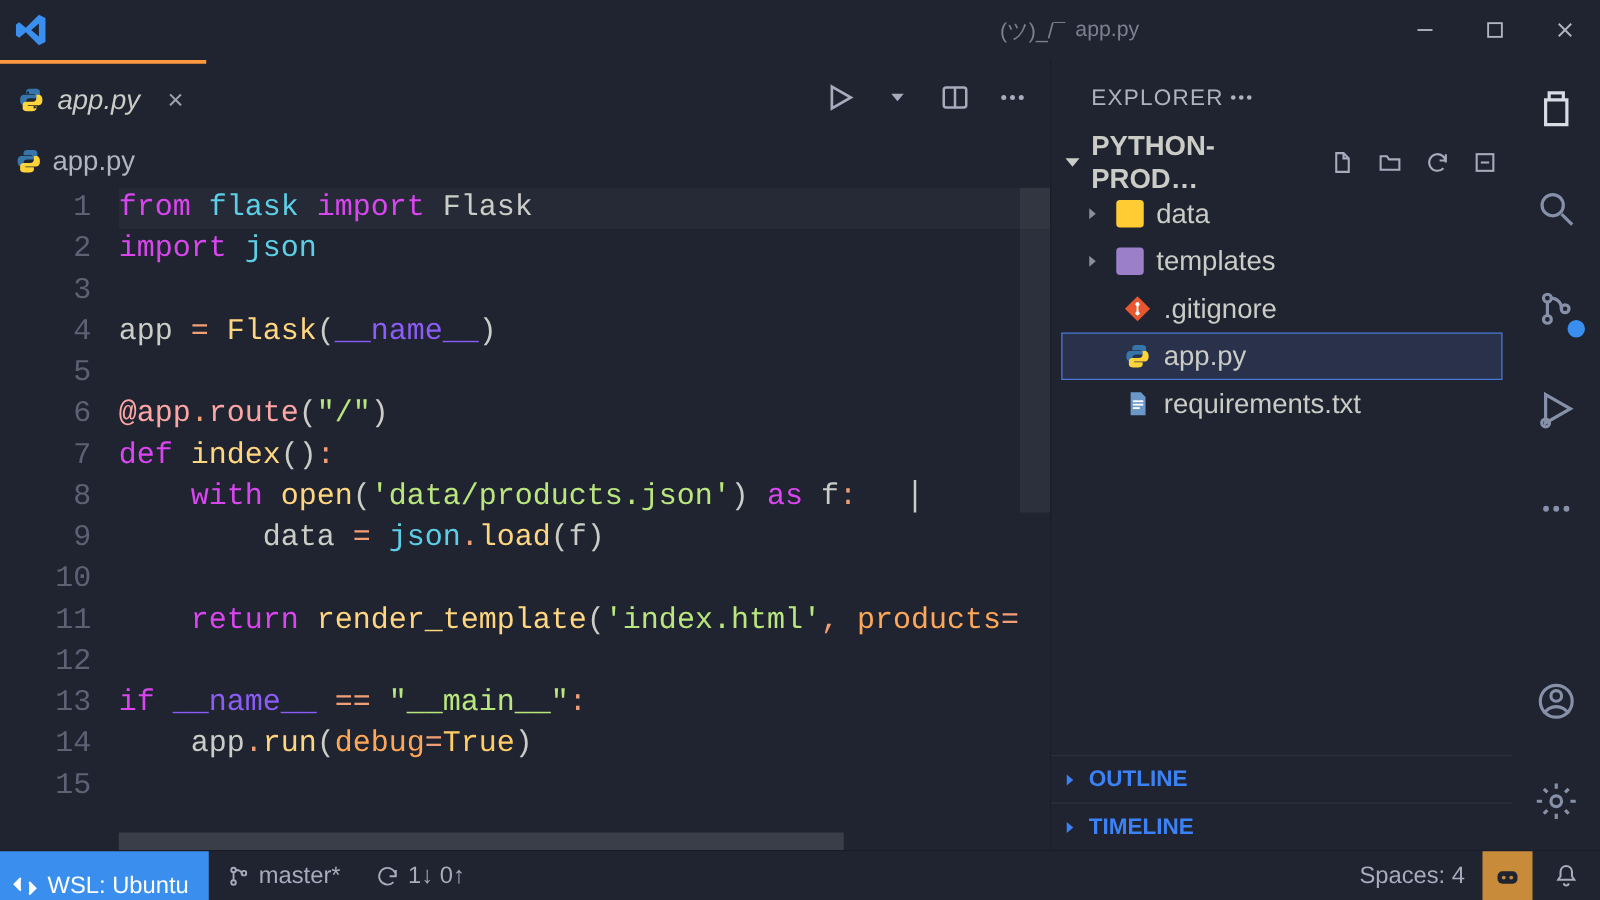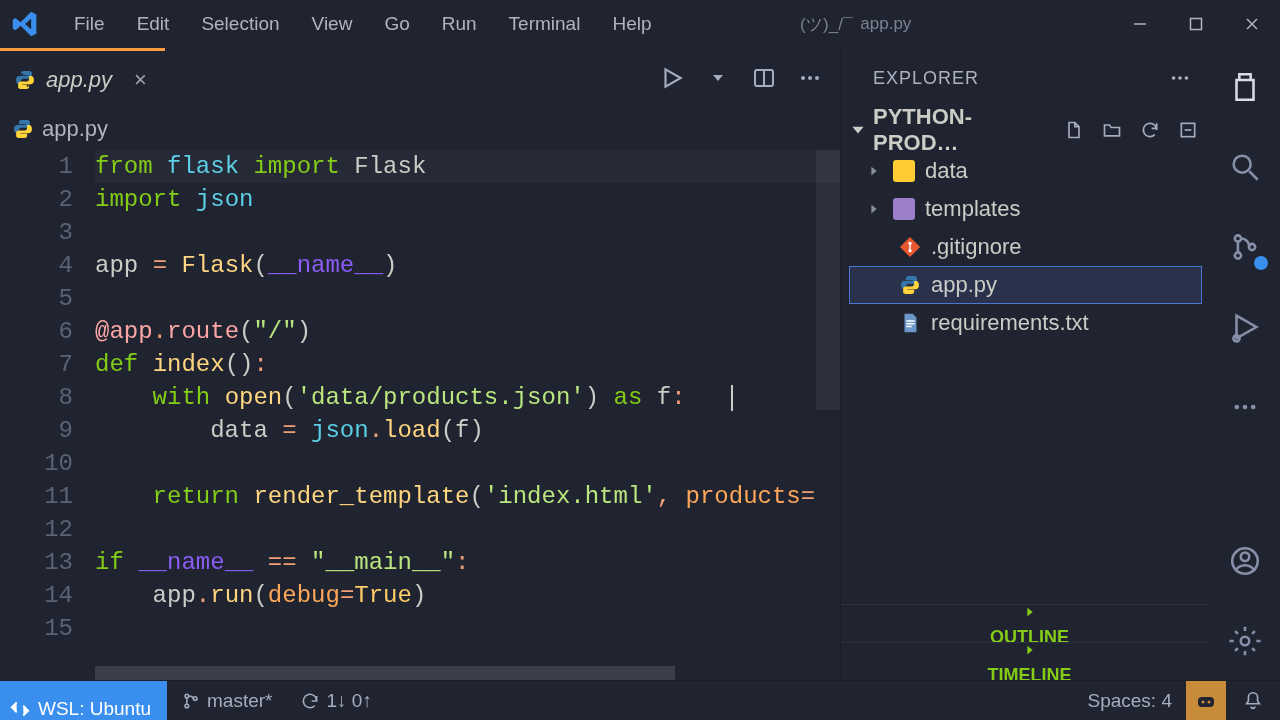--- a/index.html
+++ b/index.html
@@ -130,21 +130,21 @@
 }
 .gutter div { height: 33px; }
 .code-content {
   flex: 1;
   position: relative;
   overflow: hidden;
 }
 .code-line { height: 33px; white-space: pre; }
 .line-highlight { background: rgba(255,255,255,0.03); }
 
-.tok-kw { color: #84cc16; margin-top: 12px; }
+.tok-kw { color: #d946ef; margin-top: 12px; }
 .tok-mod { color: #5ccfe6; }
 .tok-id { color: #cbccc6; }
 .tok-op { color: #f29e74; }
 .tok-par { color: #cbccc6; }
 .tok-fn { color: #ffd580; }
 .tok-str { color: #bae67e; }
 .tok-self { color: #8b5cf6; }
 .tok-const { color: #ffcc66; }
 .tok-decor { color: #fca5a5; }
 .tok-param { color: #ffa759; }
@@ -176,21 +176,20 @@
   width: 370px;
   background: #1f2430;
   border-left: 1px solid #191e28;
   display: flex;
   flex-direction: column;
 }
 .sidebar-title {
   height: 60px;
   display: flex;
   align-items: center;
-  justify-content: space-between;
   padding: 0 16px 0 32px;
   font-size: 18px;
   letter-spacing: 1px;
   color: #aeb2c1;
 }
 .folder-header {
   height: 44px;
   display: flex;
   align-items: center;
   padding: 0 8px 0 8px;
@@ -228,23 +227,22 @@
 .icon-txt { width:22px; height:22px; }
 
 .section-header {
   height: 38px;
   display: flex;
   align-items: center;
   padding-left: 8px;
   gap: 8px;
   font-weight: 700;
   font-size: 18px;
-  color: #84cc16;
+  color: #3b82f6;
   border-top: 1px solid #2a3040;
-  flex-direction: column;
 }
 
 
 .activitybar {
   width: 70px;
   background: #1f2430;
   display: flex;
   flex-direction: column;
   align-items: center;
   padding-top: 18px;
@@ -323,30 +321,20 @@
 </style>
 </head>
 <body>
 
 <div class="menubar">
   <div class="logo">
     <svg width="28" height="28" viewBox="0 0 32 32">
         <path fill="#3a8eed" d="M23 2l6 3v22l-6 3-12-12-6 5-3-2V11l3-2 6 5L23 2zm0 8l-7 6 7 6V10z"></path>
       </svg>
   </div>
-  <div class="menu-items" id="menu-items">
-      <div class="menu-item">File</div>
-      <div class="menu-item">Edit</div>
-      <div class="menu-item">Selection</div>
-      <div class="menu-item">View</div>
-      <div class="menu-item">Go</div>
-      <div class="menu-item">Run</div>
-      <div class="menu-item">Terminal</div>
-      <div class="menu-item">Help</div>
-    </div>
   <div class="window-title-area">
     <span>(ツ)_/¯</span>
     <span>app.py</span>
   </div>
   <div class="window-controls">
     <div class="winctl">
       <svg width="16" height="16">
           <line x1="2" y1="8" x2="14" y2="8" stroke="currentColor" stroke-width="1.5"></line>
         </svg>
     </div>

